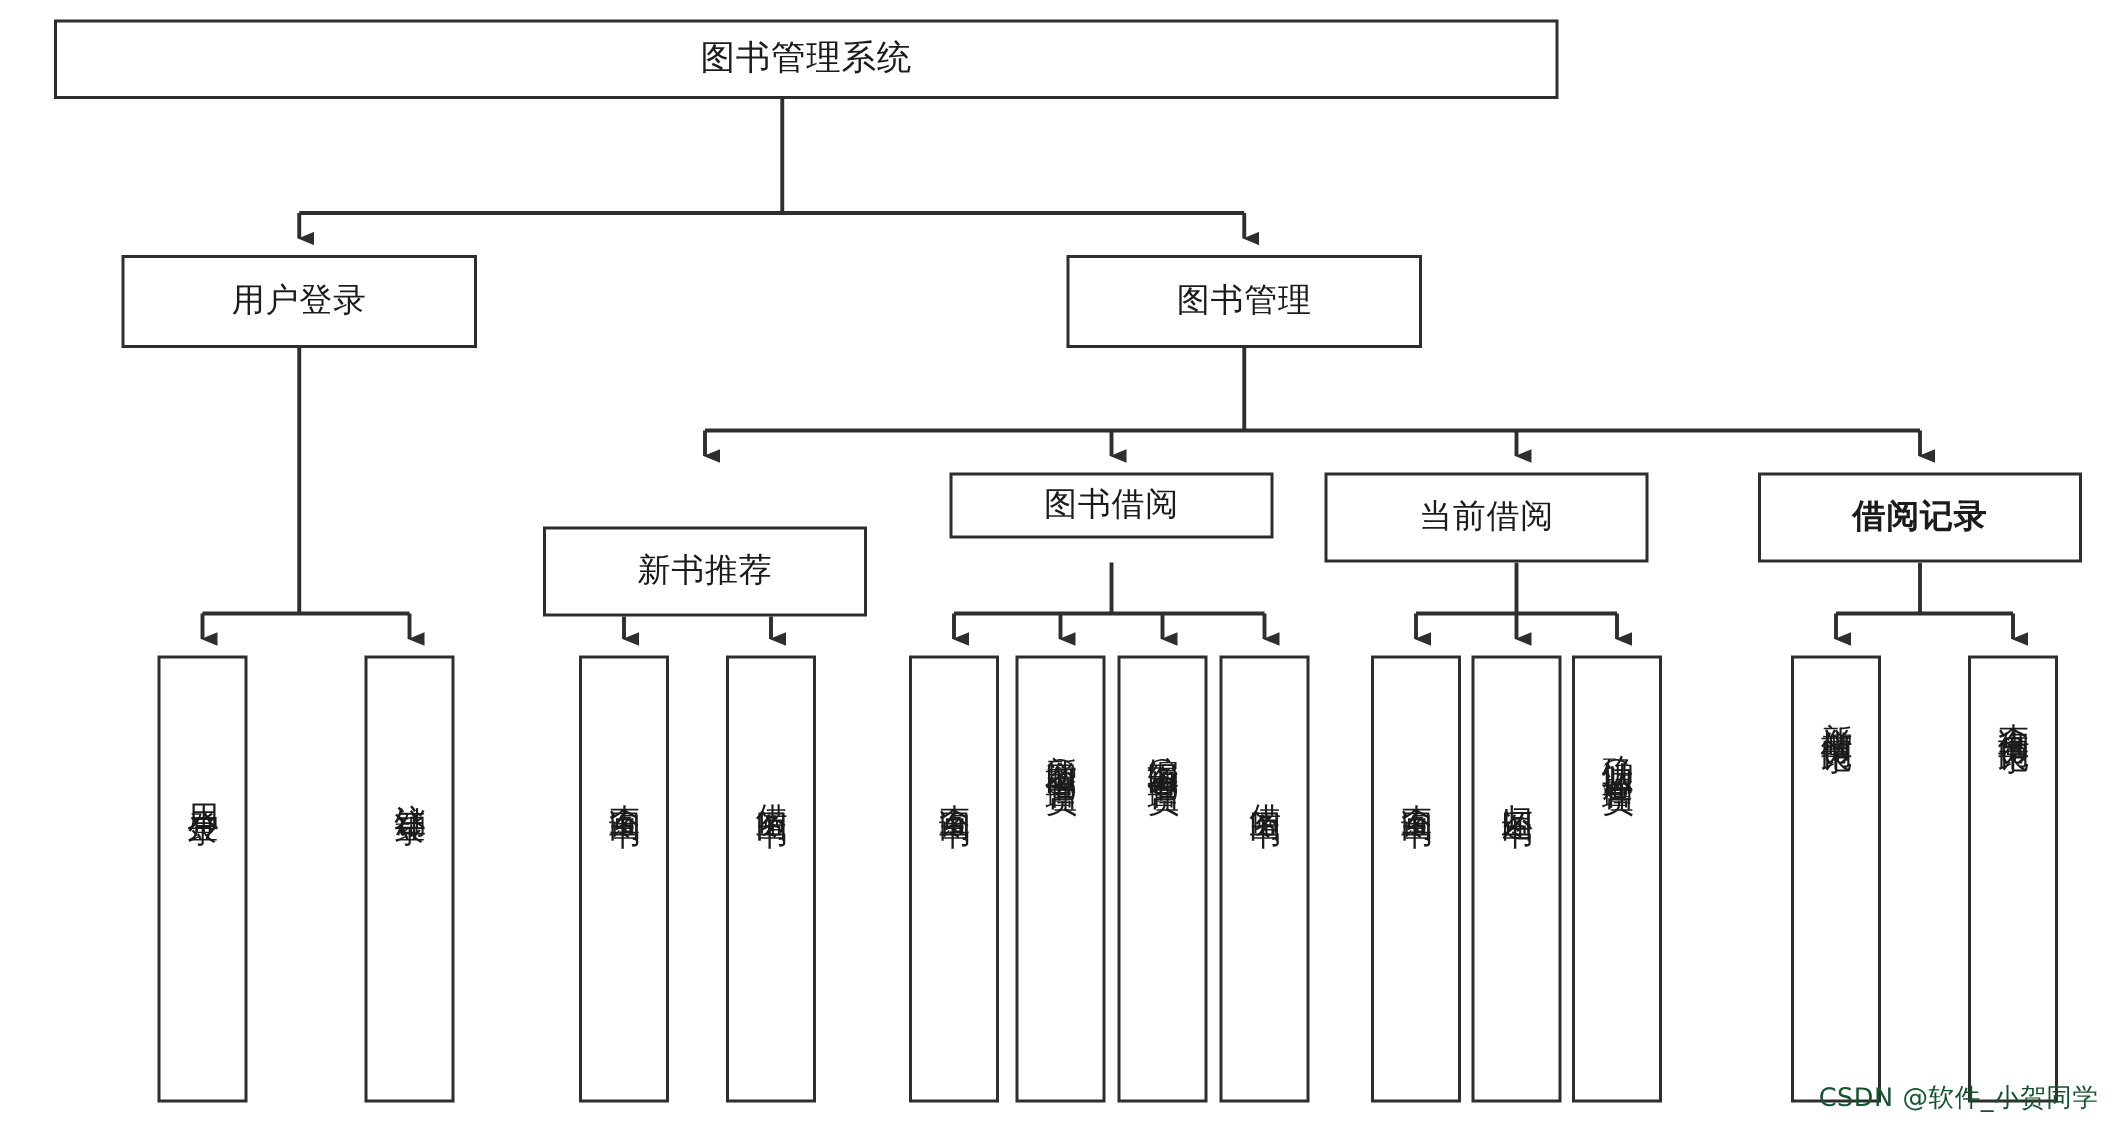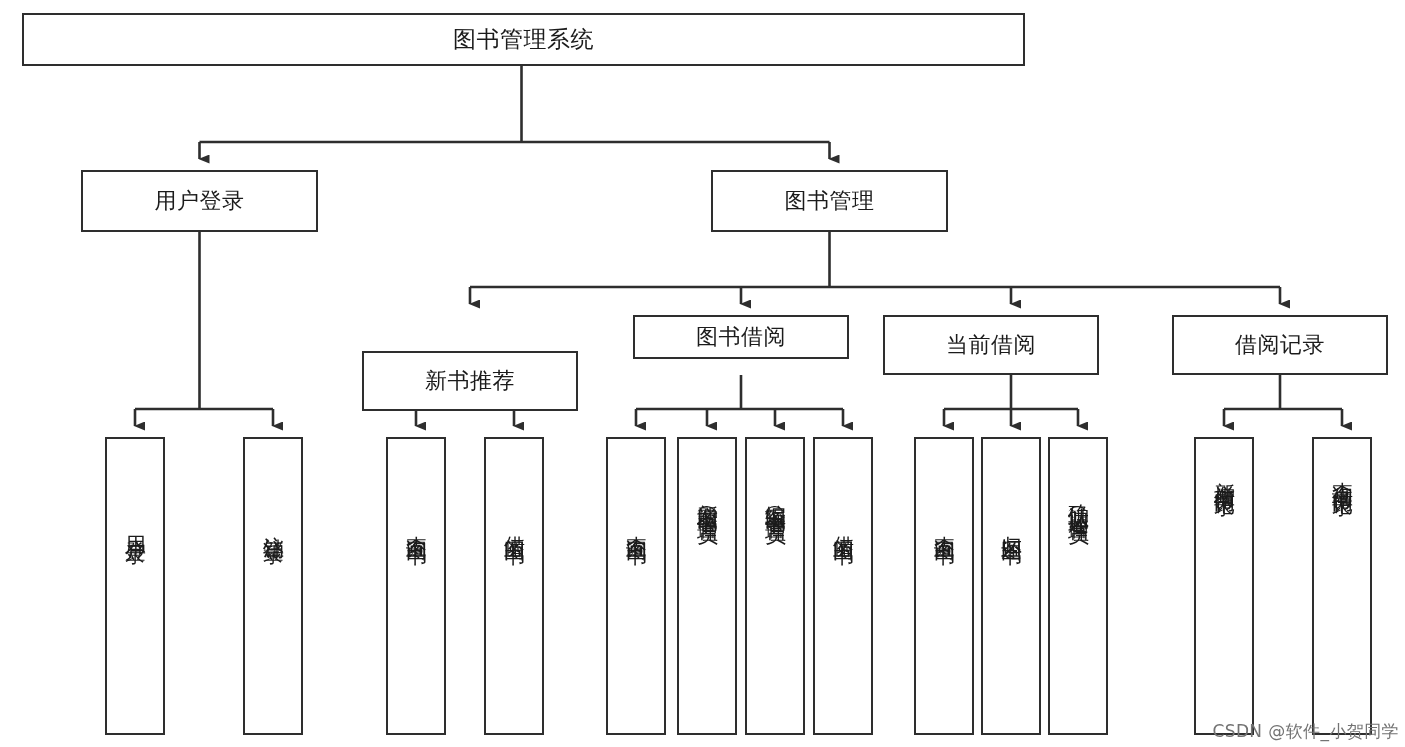--- a/index.html
+++ b/index.html
@@ -57,21 +57,21 @@
     line-height:1;
     white-space:nowrap;
   }
   .node.v.pad-top{ padding-top:48px; }
   .node.v.pad-top2{ padding-top:26px; }
   .watermark{
     position:absolute;
     right:6px;
     bottom:4px;
     font-size:17px;
-    color:#737373;
+    color:#14532d;
     z-index:5;
     white-space:nowrap;
     letter-spacing:0.4px;
   }
 </style>
 </head>
 <body>
 
 <div id="canvas">
   <svg id="edges" viewBox="0 0 1405 747">
@@ -111,39 +111,39 @@
         <path d="M1011,409 L1011,426" marker-end="url(#arrow)"></path>
         <path d="M1078,409 L1078,426" marker-end="url(#arrow)"></path>
         <path d="M1280,375 L1280,409"></path>
         <path d="M1224,409 L1342,409"></path>
         <path d="M1224,409 L1224,426" marker-end="url(#arrow)"></path>
         <path d="M1342,409 L1342,426" marker-end="url(#arrow)"></path>
       </g>
   </svg>
 
   <div id="node-layer">
-      <div class="node h root" style="left: 22px; top: 13px; width: 1003px; height: 53px;">
+      <div class="node h root" style="left: 36px; top: 13px; width: 1003px; height: 53px;">
         <span class="label">图书管理系统</span>
       </div>
       <div class="node h" style="left: 81px; top: 170px; width: 237px; height: 62px;">
         <span class="label">用户登录</span>
       </div>
       <div class="node h" style="left: 711px; top: 170px; width: 237px; height: 62px; align-items: center;">
         <span class="label">图书管理</span>
       </div>
       <div class="node h" style="left: 362px; top: 315px; width: 216px; height: 60px; margin-top: 36px;">
         <span class="label">新书推荐</span>
       </div>
       <div class="node h" style="left: 633px; top: 315px; width: 216px; height: 44px;">
         <span class="label">图书借阅</span>
       </div>
       <div class="node h" style="left: 883px; top: 315px; width: 216px; height: 60px;">
         <span class="label">当前借阅</span>
       </div>
-      <div class="node h" style="left: 1172px; top: 315px; width: 216px; height: 60px;">
+      <div class="node h" style="left: 1172px; top: 315px; width: 216px; height: 60px; font-weight: bold;">
         <span class="label">借阅记录</span>
       </div>
       <div class="node v" style="padding-top: 80px; left: 105px; top: 437px; width: 60px; height: 298px;">
         <span class="label">用户登录</span>
       </div>
       <div class="node v" style="padding-top: 80px; left: 243px; top: 437px; width: 60px; height: 298px;">
         <span class="label">注销登录</span>
       </div>
       <div class="node v" style="padding-top: 80px; left: 386px; top: 437px; width: 60px; height: 298px;">
         <span class="label">查询图书</span>

